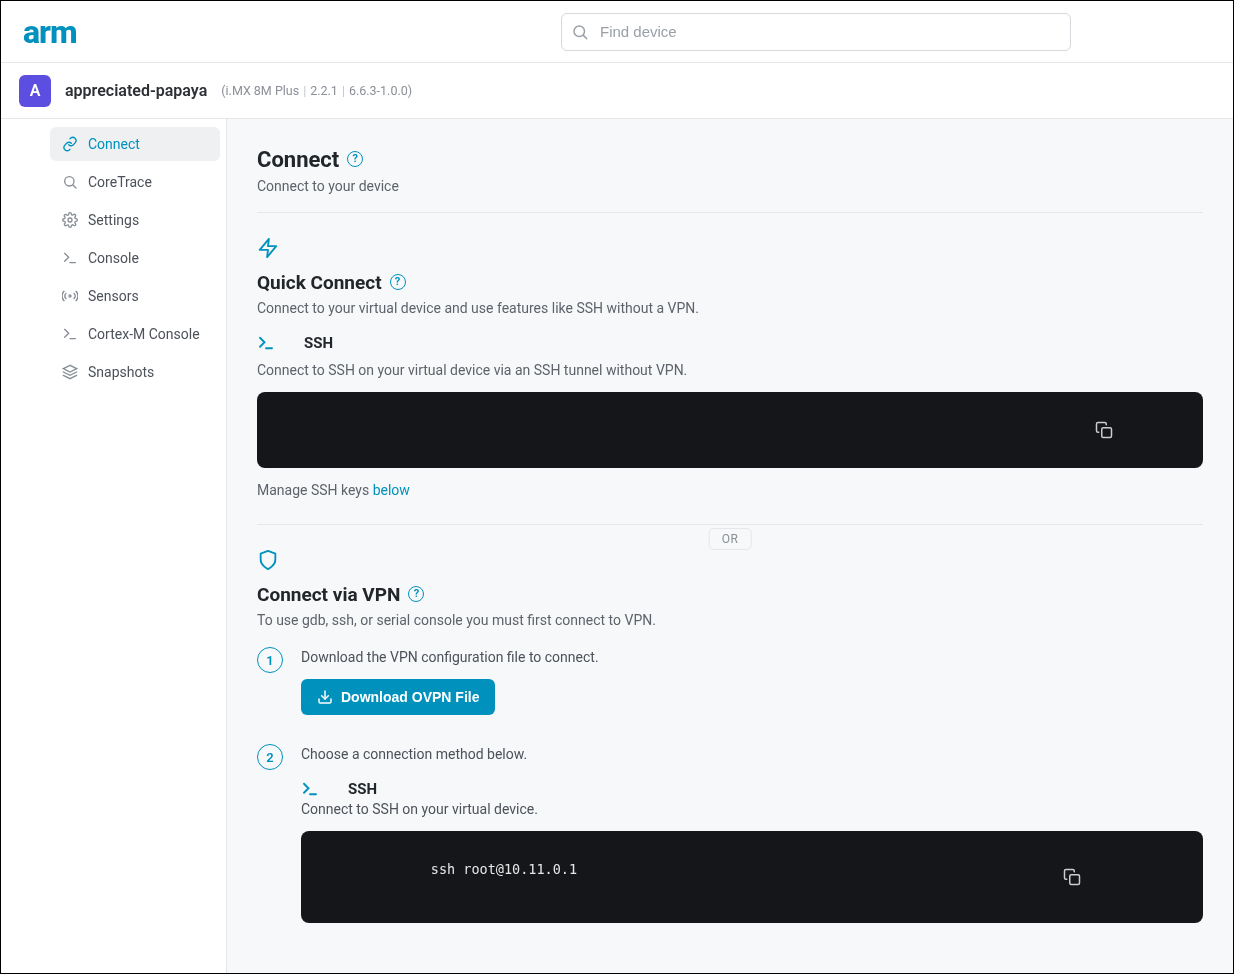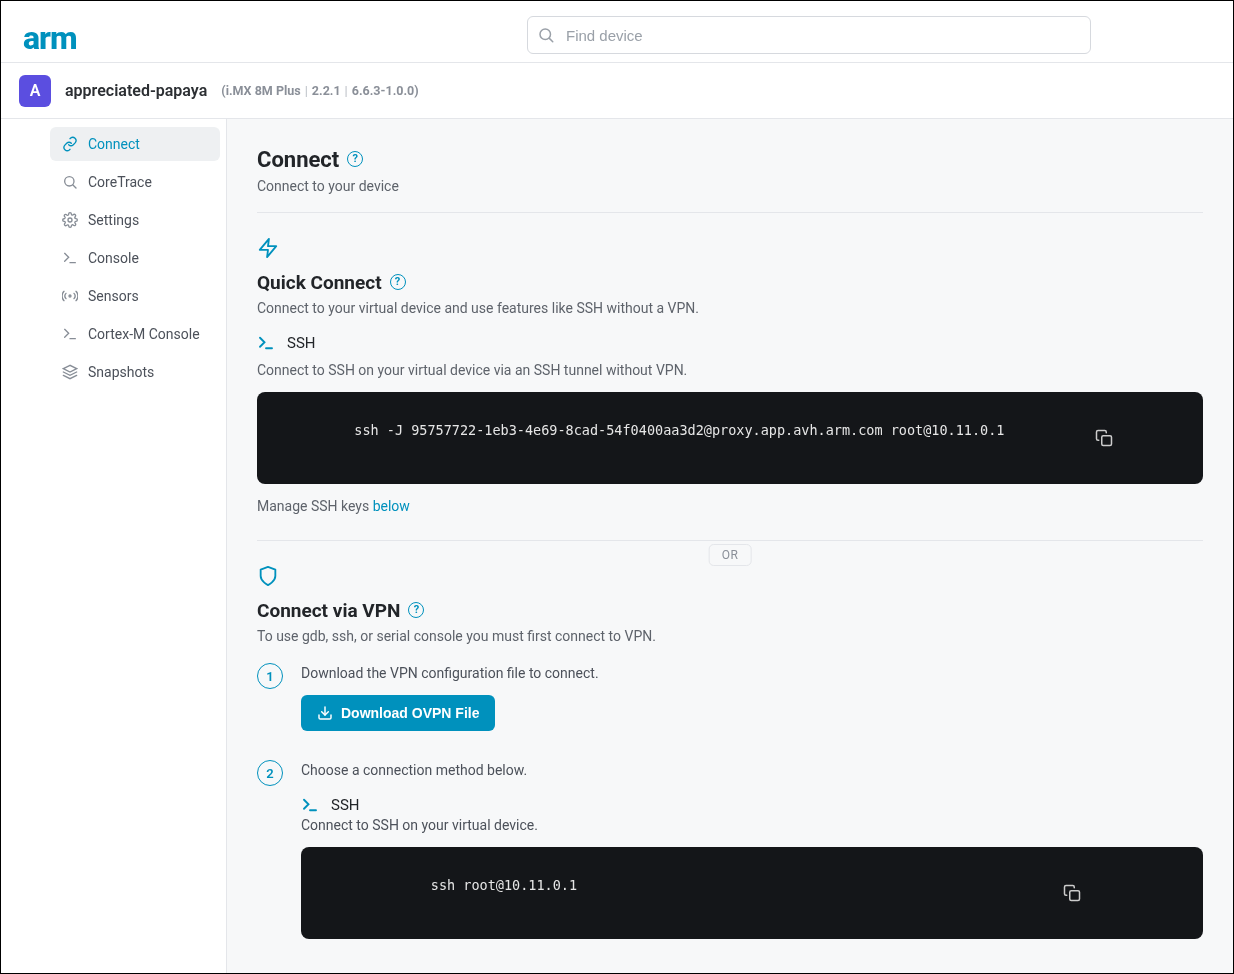--- a/index.html
+++ b/index.html
@@ -19,33 +19,33 @@
   html,body{margin:0;padding:0;height:100%;}
   body{
     font-family:-apple-system,BlinkMacSystemFont,"Segoe UI",Roboto,Helvetica,Arial,sans-serif;
     color:var(--text);
     background:#fff;
     font-size:14px;
   }
   .frame{width:1234px;height:974px;border:1px solid #000;overflow:hidden;display:flex;flex-direction:column;}
   
   
-  .topbar{display:flex;align-items:flex-end;padding:8px 22px;border-bottom:1px solid var(--border);height:62px;}
+  .topbar{display:flex;align-items:center;padding:8px 22px;border-bottom:1px solid var(--border);gap:20px;height:62px;}
   .logo{font-size:32px;font-weight:800;color:var(--teal);letter-spacing:-1px;line-height:1;}
   .spacer{flex:1;}
-  .search-wrap{position:relative;width:564px;}
+  .search-wrap{position:relative;width:510px;}
   .search{width:100%;height:38px;border:1px solid #d6d9de;border-radius:6px;padding:0 12px 0 38px;font-size:15px;color:var(--text);background:#fff;}
   .search::placeholder{color:#9aa0a8;}
   .search-icon-pos{position:absolute;left:10px;top:50%;transform:translateY(-50%);color:#9aa0a8;}
   
   
   .device-strip{display:flex;align-items:center;padding:12px 18px;border-bottom:1px solid var(--border);gap:14px;height:56px;}
   .avatar{width:32px;height:32px;border-radius:6px;background:var(--purple);color:#fff;display:flex;align-items:center;justify-content:center;font-weight:600;font-size:16px;}
   .device-name{font-weight:600;font-size:16px;color:#2c2f33;}
-  .device-meta{color:var(--subtle);font-size:12.5px;font-weight:bold;}
+  .device-meta{color:var(--subtle);font-size:12.5px;}
   .device-meta .sep{margin:0 4px;color:#c2c6cc;}
   
   
   .body{flex:1;display:flex;min-height:0;padding-left:43px;}
   .sidebar{width:183px;border-right:1px solid var(--border);background:#fff;padding:8px 6px;}
   .nav-item{display:flex;align-items:center;gap:10px;padding:9px 12px;border-radius:6px;color:#4c515a;font-size:14px;cursor:pointer;margin-bottom:4px;}
   .nav-item .nav-icon{width:16px;display:flex;align-items:center;justify-content:center;color:#878d96;}
   .nav-item.active{background:#eef0f2;color:var(--teal);}
   .nav-item.active .nav-icon{color:var(--teal);}
   
@@ -54,21 +54,21 @@
   
   h1.section-title{font-size:22px;font-weight:700;margin:0 0 6px;display:flex;align-items:center;gap:8px;}
   h2.section-title{font-size:19px;font-weight:700;margin:0 0 6px;display:flex;align-items:center;gap:8px;}
   .section-sub{color:#5e636b;margin:0 0 18px;}
   .hr{border:none;border-top:1px solid var(--border);margin:18px 0 24px;}
   
   .iconline{margin-bottom:12px;color:var(--teal);}
   
   .sub-head{display:flex;align-items:center;gap:12px;margin-top:12px;}
   .sub-head .sh-icon{color:var(--teal);}
-  .sub-head .sh-label{font-weight:400;font-size:15px;}
+  .sub-head .sh-label{font-weight:700;font-size:15px;margin-left:17px;}
   
   .desc{color:#5e636b;margin:10px 0 14px;}
   
   .code-block{position:relative;background:var(--code-bg);color:var(--code-fg);border-radius:8px;padding:14px 50px 14px 16px;font-family:ui-monospace,SFMono-Regular,Menlo,Consolas,monospace;font-size:13.5px;overflow-x:auto;white-space:pre;}
   .copy-btn{position:absolute;right:10px;top:50%;transform:translateY(-50%);color:#ccc;cursor:pointer;}
   
   .manage-line{margin-top:14px;color:#5e636b;}
   .manage-line a{color:var(--teal);text-decoration:none;}
   
   .or-divider{position:relative;margin:26px 0 24px;border-top:1px solid var(--border);}
@@ -211,21 +211,20 @@
             <svg width="18" height="18" viewBox="0 0 24 24" fill="none" stroke="currentColor" stroke-width="2.5" stroke-linecap="round">
                 <polyline points="4 17 10 11 4 5"></polyline>
                 <line x1="12" y1="19" x2="20" y2="19"></line>
               </svg>
           </span>
           <span class="sh-label">SSH</span>
         </div>
         <p class="desc">Connect to SSH on your virtual device via an SSH tunnel without VPN.</p>
 
         <div class="code-block">
-          <span>ssh -J 95757722-1eb3-4e69-8cad-54f0400aa3d2@proxy.app.avh.arm.com root@10.11.0.1</span>
           <span class="copy-btn">
             <svg width="18" height="18" viewBox="0 0 24 24" fill="none" stroke="currentColor" stroke-width="2" stroke-linecap="round">
                 <rect x="9" y="9" width="13" height="13" rx="2"></rect>
                 <path d="M5 15H4a2 2 0 0 1-2-2V4a2 2 0 0 1 2-2h9a2 2 0 0 1 2 2v1"></path>
               </svg>
           </span>
         </div>
 
         <p class="manage-line">
           <span>Manage SSH keys </span><a href="#">below</a>

